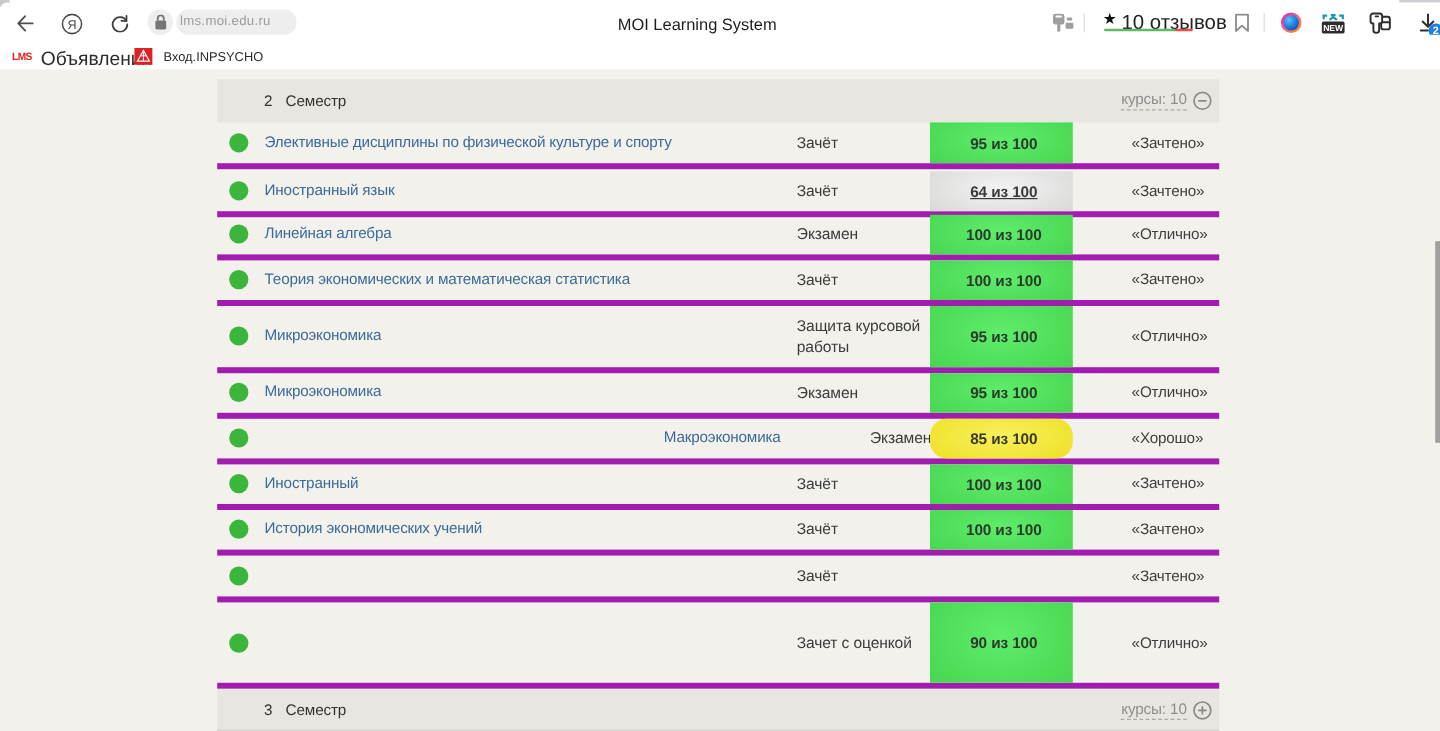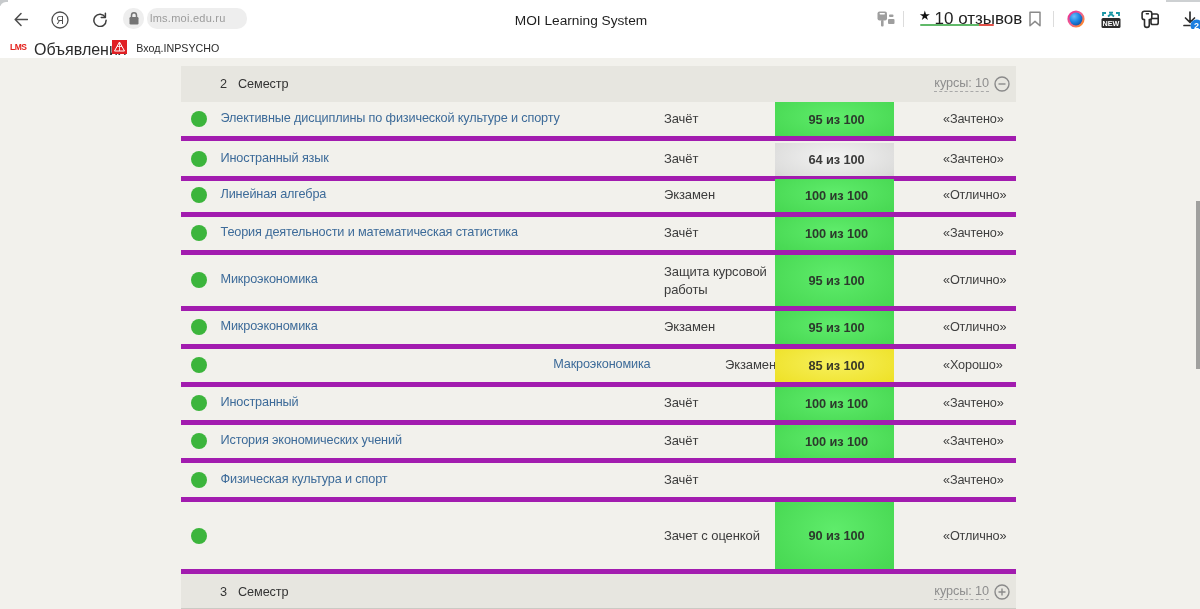--- a/index.html
+++ b/index.html
@@ -42,22 +42,22 @@
 .sem-name { position:absolute; left:57px; top:50%; transform:translateY(-50%); font-size:12.7px; color:#333; letter-spacing:-0.1px; }
 .kursy { position:absolute; right:27px; top:50%; transform:translateY(-50%); font-size:12.7px; color:#8e8e8e; border-bottom:1px dashed #a9a9a9; padding-bottom:1px; letter-spacing:-0.1px; }
 .kicon { position:absolute; right:6.5px; top:50%; margin-top:-8px; }
 
 .row { position:absolute; left:0; width:835px; border-bottom:5px solid #a21caf; }
 .dot { position:absolute; left:10px; top:50%; margin-top:-8px; width:16px; height:16px; border-radius:50%; background:#3cb53c; }
 .ttl { position:absolute; left:39.5px; top:50%; transform:translateY(-50%); width:430px; font-size:12.7px; color:#3d6b99; line-height:17.3px; letter-spacing:-0.15px; }
 .exm { position:absolute; left:483px; top:50%; transform:translateY(-50%); width:112px; font-size:13px; color:#3c3c3c; line-height:17.4px; letter-spacing:-0.1px; }
 .bdg { position:absolute; left:594px; top:0; bottom:0; width:119px; display:flex; align-items:center; justify-content:center; padding-left:4px; font-size:12.8px; font-weight:bold; color:#2c3a2c; letter-spacing:-0.1px; }
 .bdg.g { background:radial-gradient(ellipse 90% 120% at 50% 42%, #5fec6b 0%, #4ada55 62%, #40d14c 100%); }
-.bdg.s { background:radial-gradient(ellipse 90% 120% at 50% 42%, #f3f3f3 0%, #dddddc 62%, #c5c5c4 100%); color:#3a3a3a; }
-.bdg.y { background:radial-gradient(ellipse 90% 120% at 50% 42%, #f7f05c 0%, #efe32e 62%, #e8da13 100%); color:#3a3a28; }
+.bdg.s { background:radial-gradient(ellipse 90% 120% at 50% 42%, #f3f3f3 0%, #dddddc 62%, #c5c5c4 100%); color:#3a3a3a;text-decoration:underline; }
+.bdg.y { background:radial-gradient(ellipse 90% 120% at 50% 42%, #f7f05c 0%, #efe32e 62%, #e8da13 100%); color:#3a3a28;border-radius:14px; }
 .grd { position:absolute; left:722px; top:50%; transform:translateY(-50%); font-size:12.7px; color:#3f3f3f; letter-spacing:-0.15px;margin-left:40px; }
 
 
 .sb { position:absolute; left:1196px; top:201px; width:4px; height:168px; background:#a0a09e; }
 </style>
 </head>
 <body>
 
 <div class="chrome">
   <div class="corner-tl"></div>
@@ -183,21 +183,21 @@
   </div>
   <div class="row" style="top:120.8px;height:37.8px;">
     <div class="dot"></div>
         <div class="ttl">Линейная алгебра</div>
     <div class="exm">Экзамен</div>
         <div class="bdg g">100 из 100</div>
         <div class="grd">«Отлично»</div>
   </div>
   <div class="row" style="top:158.6px;height:38.25px;">
     <div class="dot"></div>
-        <div class="ttl">Теория деятельности и математическая статистика</div>
+        <div class="ttl">Теория экономических и математическая статистика</div>
     <div class="exm">Зачёт</div>
         <div class="bdg g">100 из 100</div>
         <div class="grd">«Зачтено»</div>
   </div>
   <div class="row" style="top:196.85px;height:56px;">
     <div class="dot"></div>
         <div class="ttl">Микроэкономика</div>
     <div class="exm" style="width:120px;">Защита курсовой работы</div>
         <div class="bdg g">95 из 100</div>
         <div class="grd">«Отлично»</div>
@@ -225,21 +225,20 @@
   </div>
   <div class="row" style="top:366.85px;height:38px;">
     <div class="dot"></div>
         <div class="ttl">История экономических учений</div>
     <div class="exm">Зачёт</div>
         <div class="bdg g">100 из 100</div>
         <div class="grd">«Зачтено»</div>
   </div>
   <div class="row" style="top:404.85px;height:39.15px;">
     <div class="dot"></div>
-        <div class="ttl">Физическая культура и спорт</div>
     <div class="exm">Зачёт</div>
         <div class="grd">«Зачтено»</div>
   </div>
   <div class="row" style="top:444px;height:72px;">
     <div class="dot"></div>
     <div class="exm">Зачет с оценкой</div>
         <div class="bdg g">90 из 100</div>
         <div class="grd">«Отлично»</div>
   </div>
 

